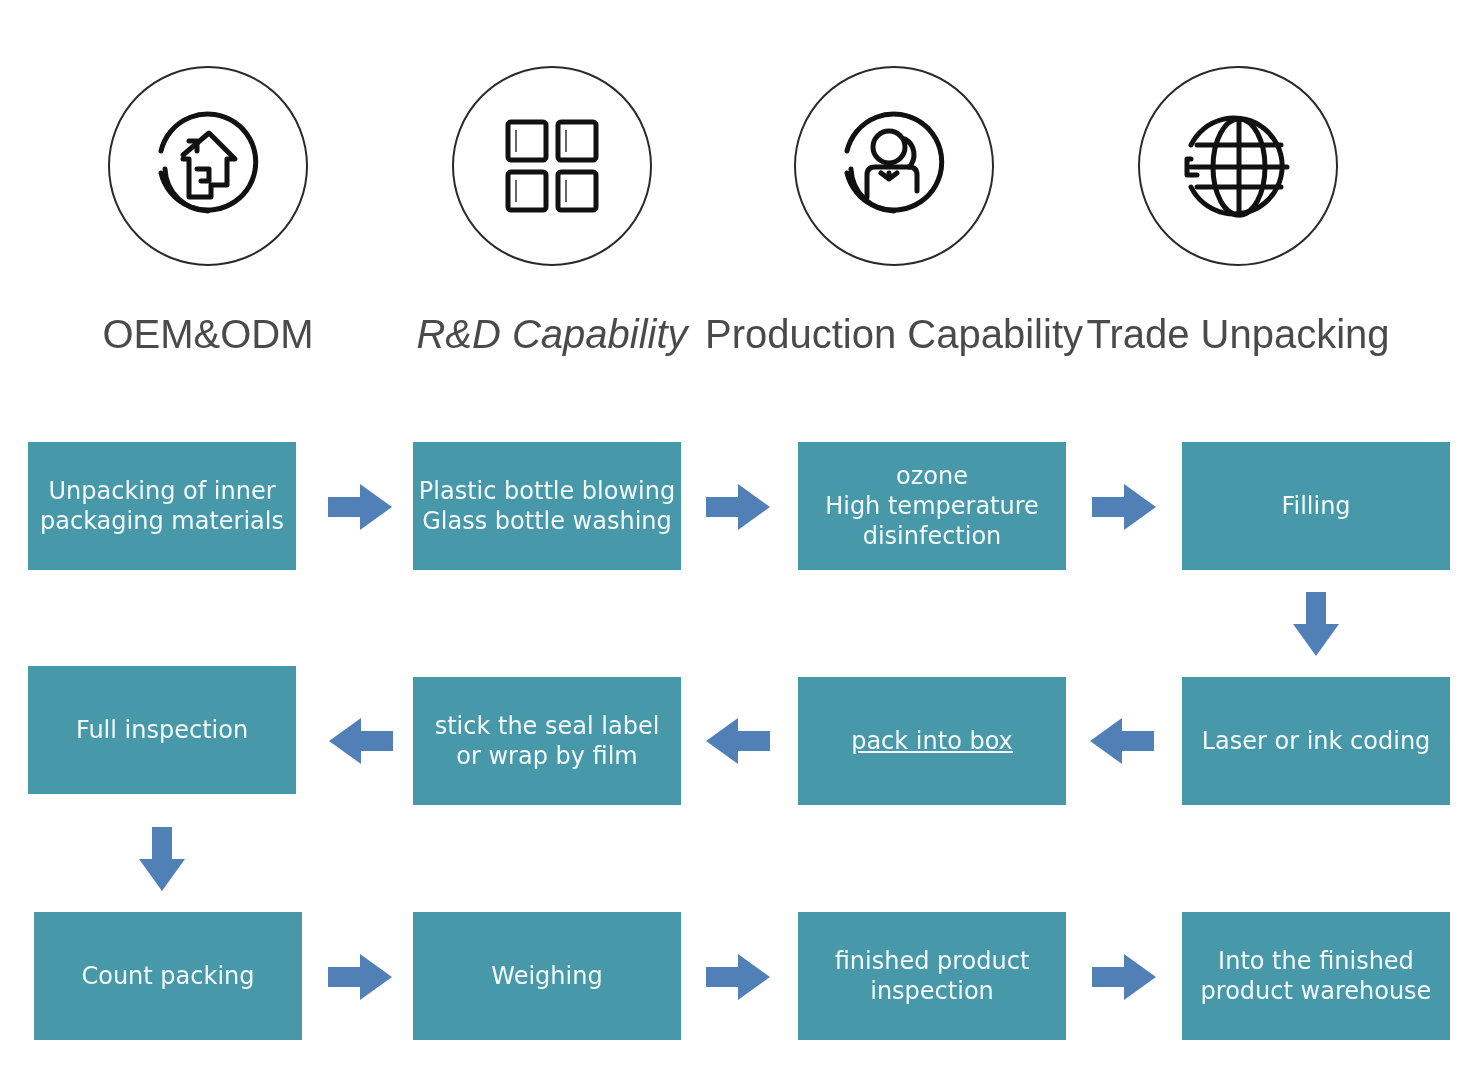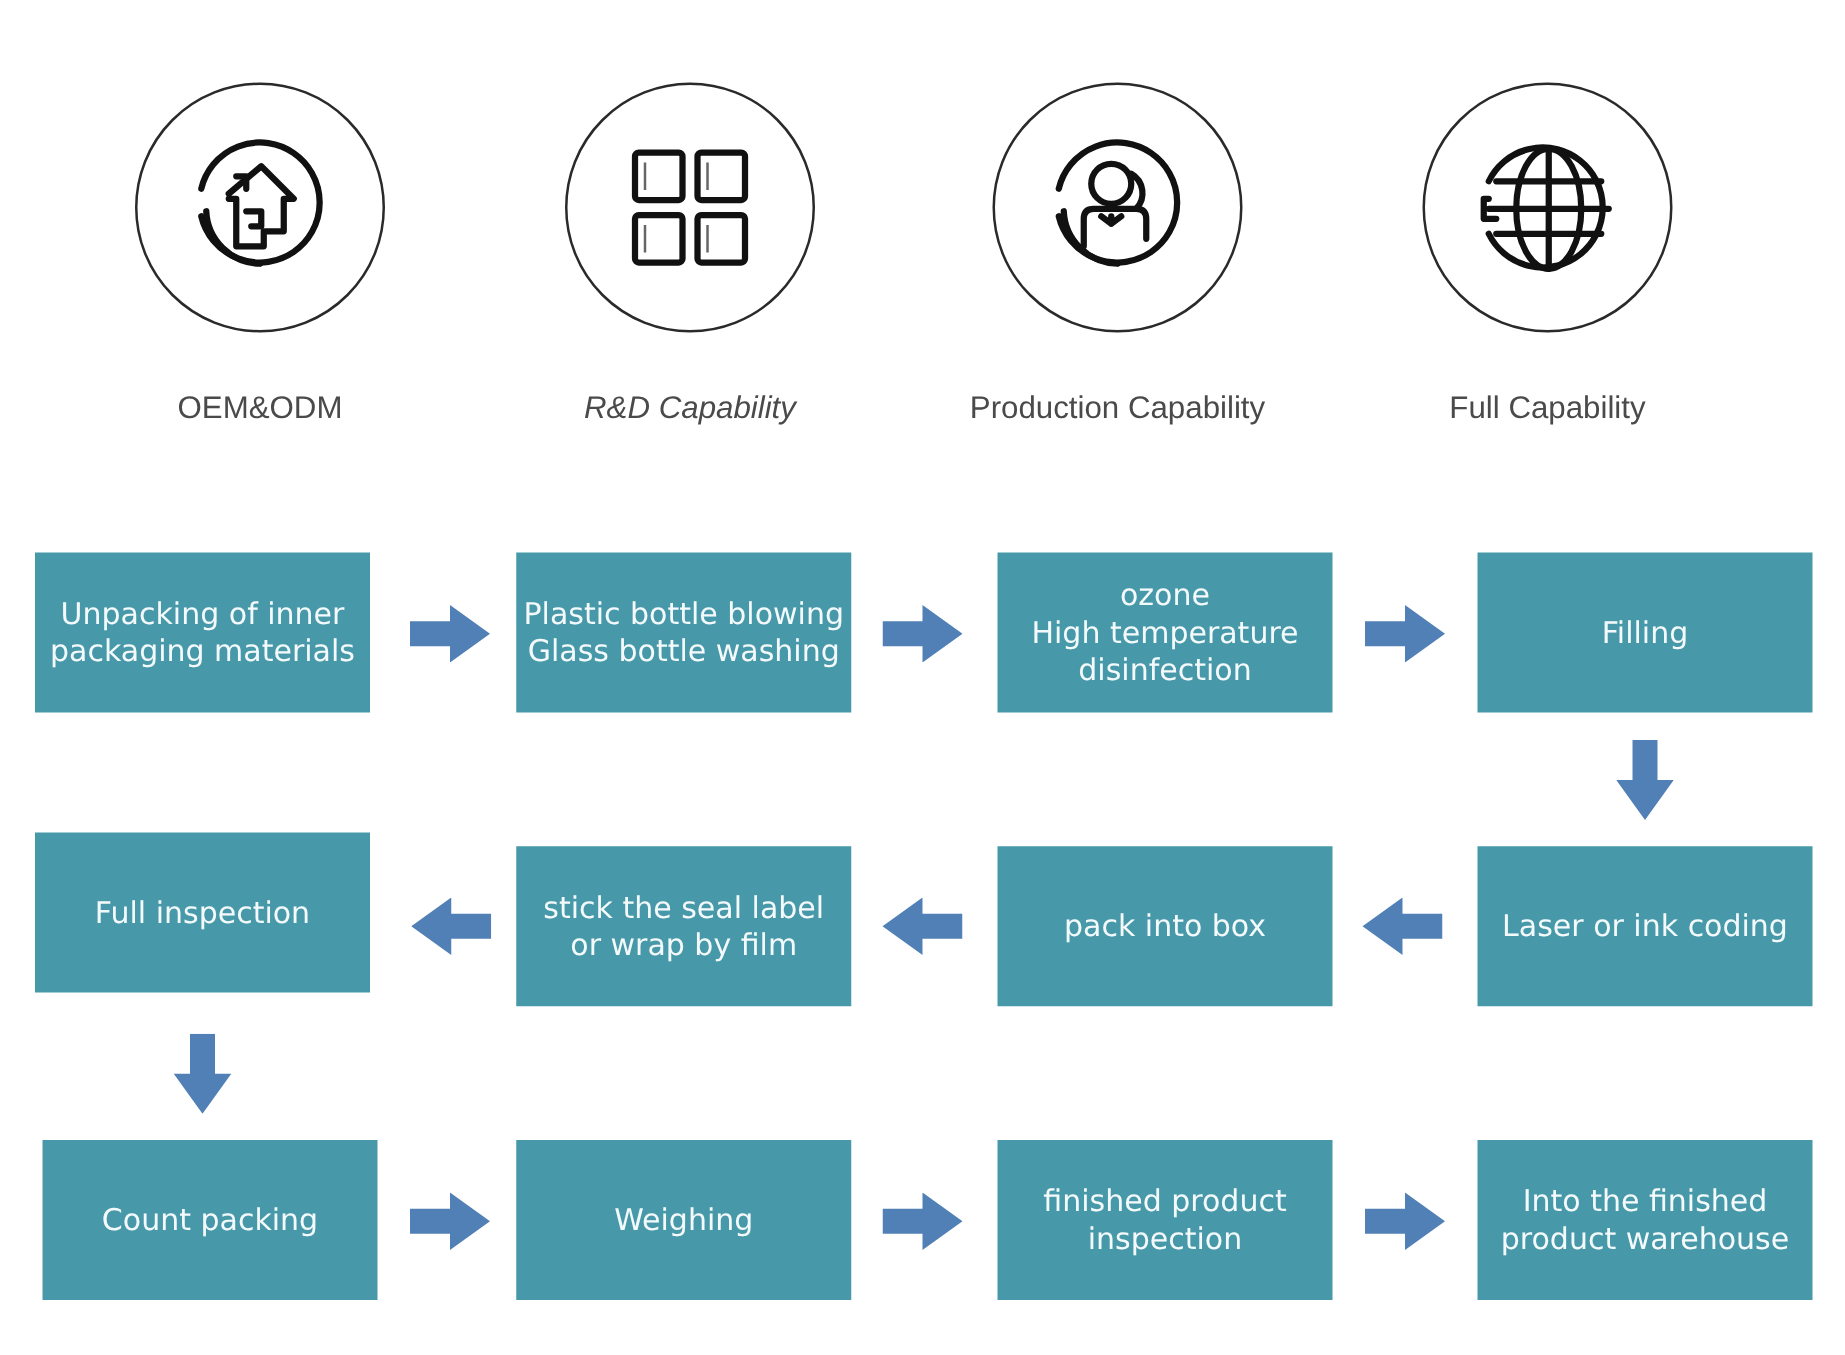--- a/index.html
+++ b/index.html
@@ -10,21 +10,21 @@
     }
     .cap {
       position: absolute; top: 66px; width: 200px;
     }
     .cap-circle {
       width: 196px; height: 196px; border: 2px solid #2a2a2a; border-radius: 50%;
       display: flex; align-items: center; justify-content: center;
     }
     .cap-label {
       position: absolute; top: 246px; left: -100px; width: 400px; text-align: center;
-      font-family: "Liberation Sans", sans-serif; font-size: 25px; color: #4a4a4a;
+      font-family: "Liberation Sans", sans-serif; font-size: 40px; color: #4a4a4a;
       white-space: nowrap;
     }
     .box {
       position: absolute; width: 268px; height: 128px; background: #4799AA;
       color: #f4fafb; display: flex; align-items: center; justify-content: center;
       text-align: center; font-family: "DejaVu Sans", sans-serif; font-size: 24px;
       line-height: 30px; white-space: pre-line; box-sizing: border-box; padding: 0 4px;
     }
     .arrow { position: absolute; }
   </style>
@@ -74,34 +74,34 @@
 <div class="cap" style="left:1138px;">
   <div class="cap-circle">
     <svg width="110" height="110" viewBox="0 0 110 110" fill="none" stroke="#111" stroke-width="5" stroke-linecap="round" stroke-linejoin="round">
       <path d="M8 34 A48 48 0 1 1 8 76"></path>
       <path d="M8 48 L4 48 L4 64 L14 64"></path>
       <ellipse cx="56" cy="56" rx="26" ry="48"></ellipse>
       <path d="M56 8 L56 104"></path>
       <path d="M14 34 L98 34 M14 76 L98 76 M8 56 L104 56"></path>
     </svg>
   </div>
-  <div class="cap-label">Full Capability</div>
+  <div class="cap-label">Trade Unpacking</div>
 </div>
 
 <div class="box" style="left:28px; top:442px;">Unpacking of inner
 packaging materials</div>
 <div class="box" style="left:413px; top:442px;">Plastic bottle blowing
 Glass bottle washing</div>
 <div class="box" style="left:798px; top:442px;">ozone
 High temperature
 disinfection</div>
 <div class="box" style="left:1182px; top:442px;">Filling</div>
 
 <div class="box" style="left:1182px; top:677px;">Laser or ink coding</div>
-<div class="box" style="left:798px; top:677px;">pack into box</div>
+<div class="box" style="left:798px; top:677px;text-decoration:underline;">pack into box</div>
 <div class="box" style="left:413px; top:677px;">stick the seal label
 or wrap by film</div>
 <div class="box" style="left:28px; top:666px;">Full inspection</div>
 
 <div class="box" style="left:34px; top:912px;">Count packing</div>
 <div class="box" style="left:413px; top:912px;">Weighing</div>
 <div class="box" style="left:798px; top:912px;">finished product
 inspection</div>
 <div class="box" style="left:1182px; top:912px;">Into the finished
 product warehouse</div>

